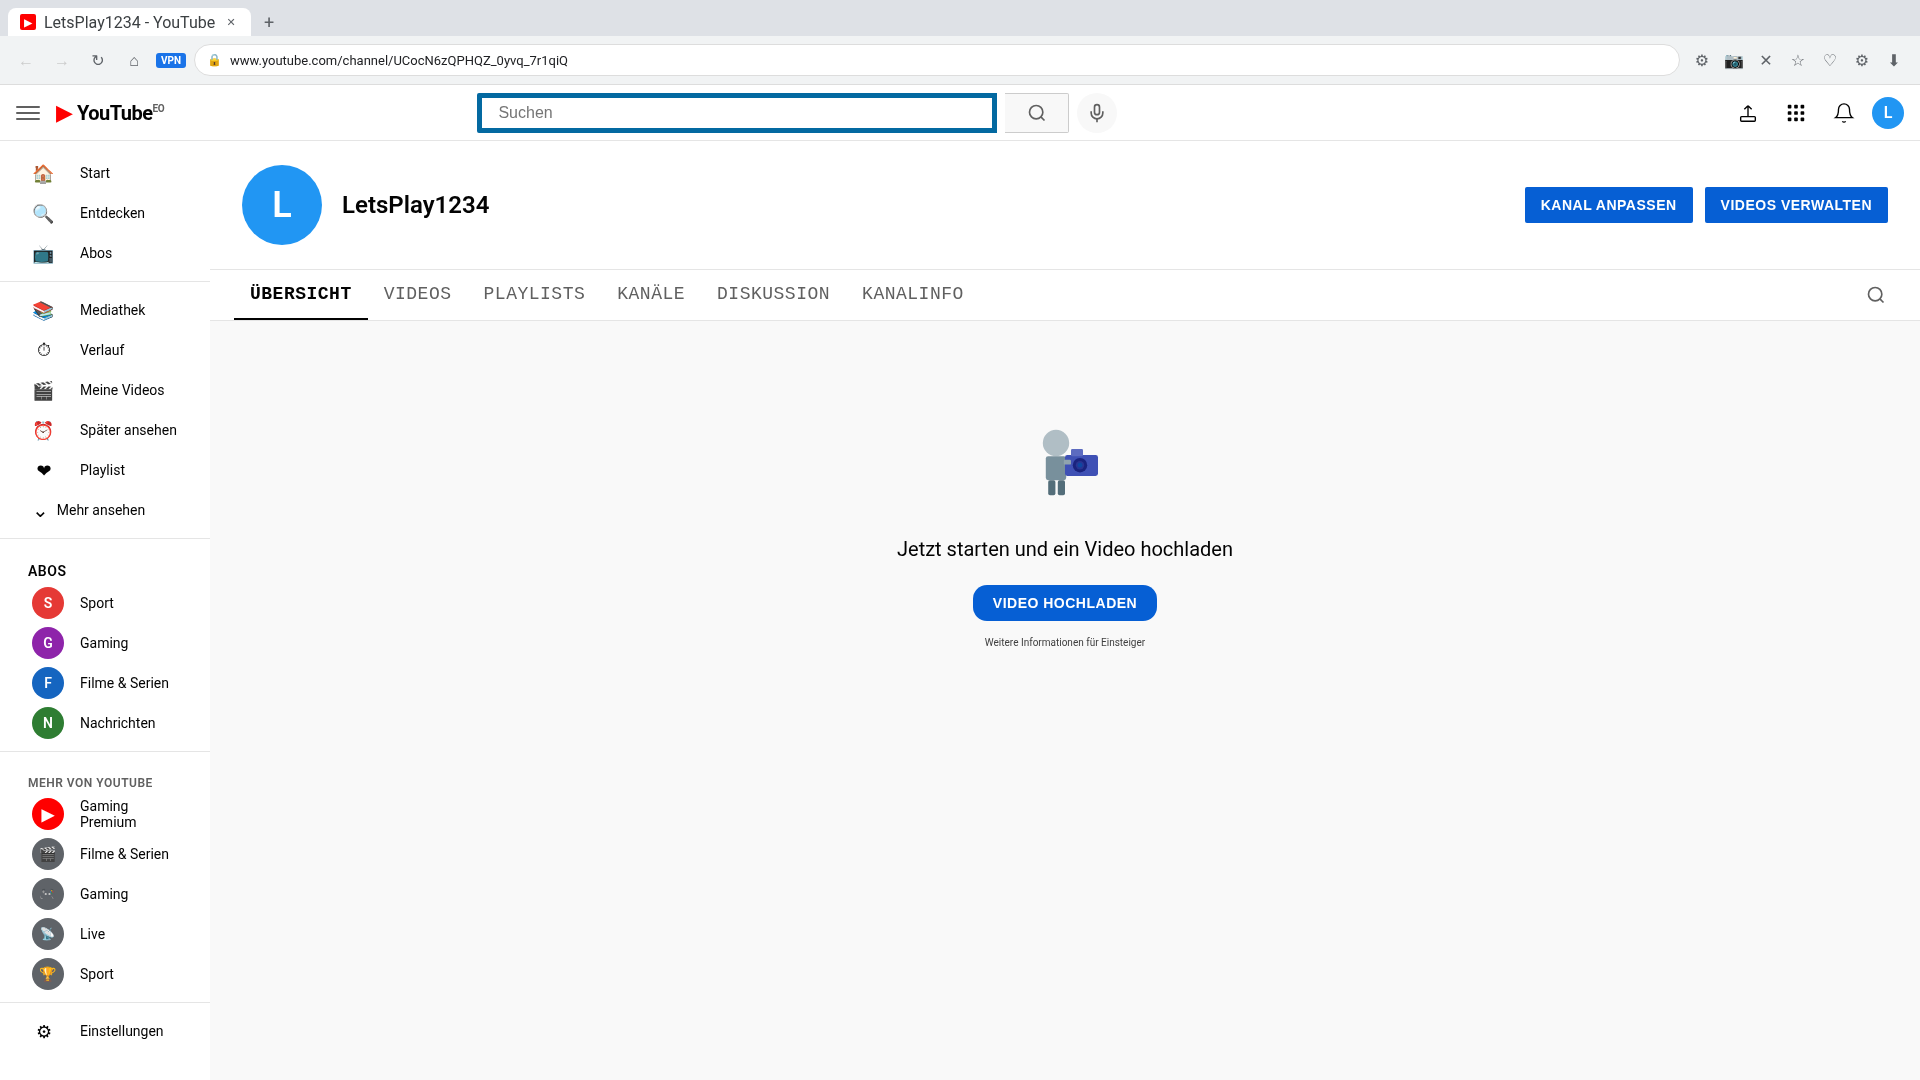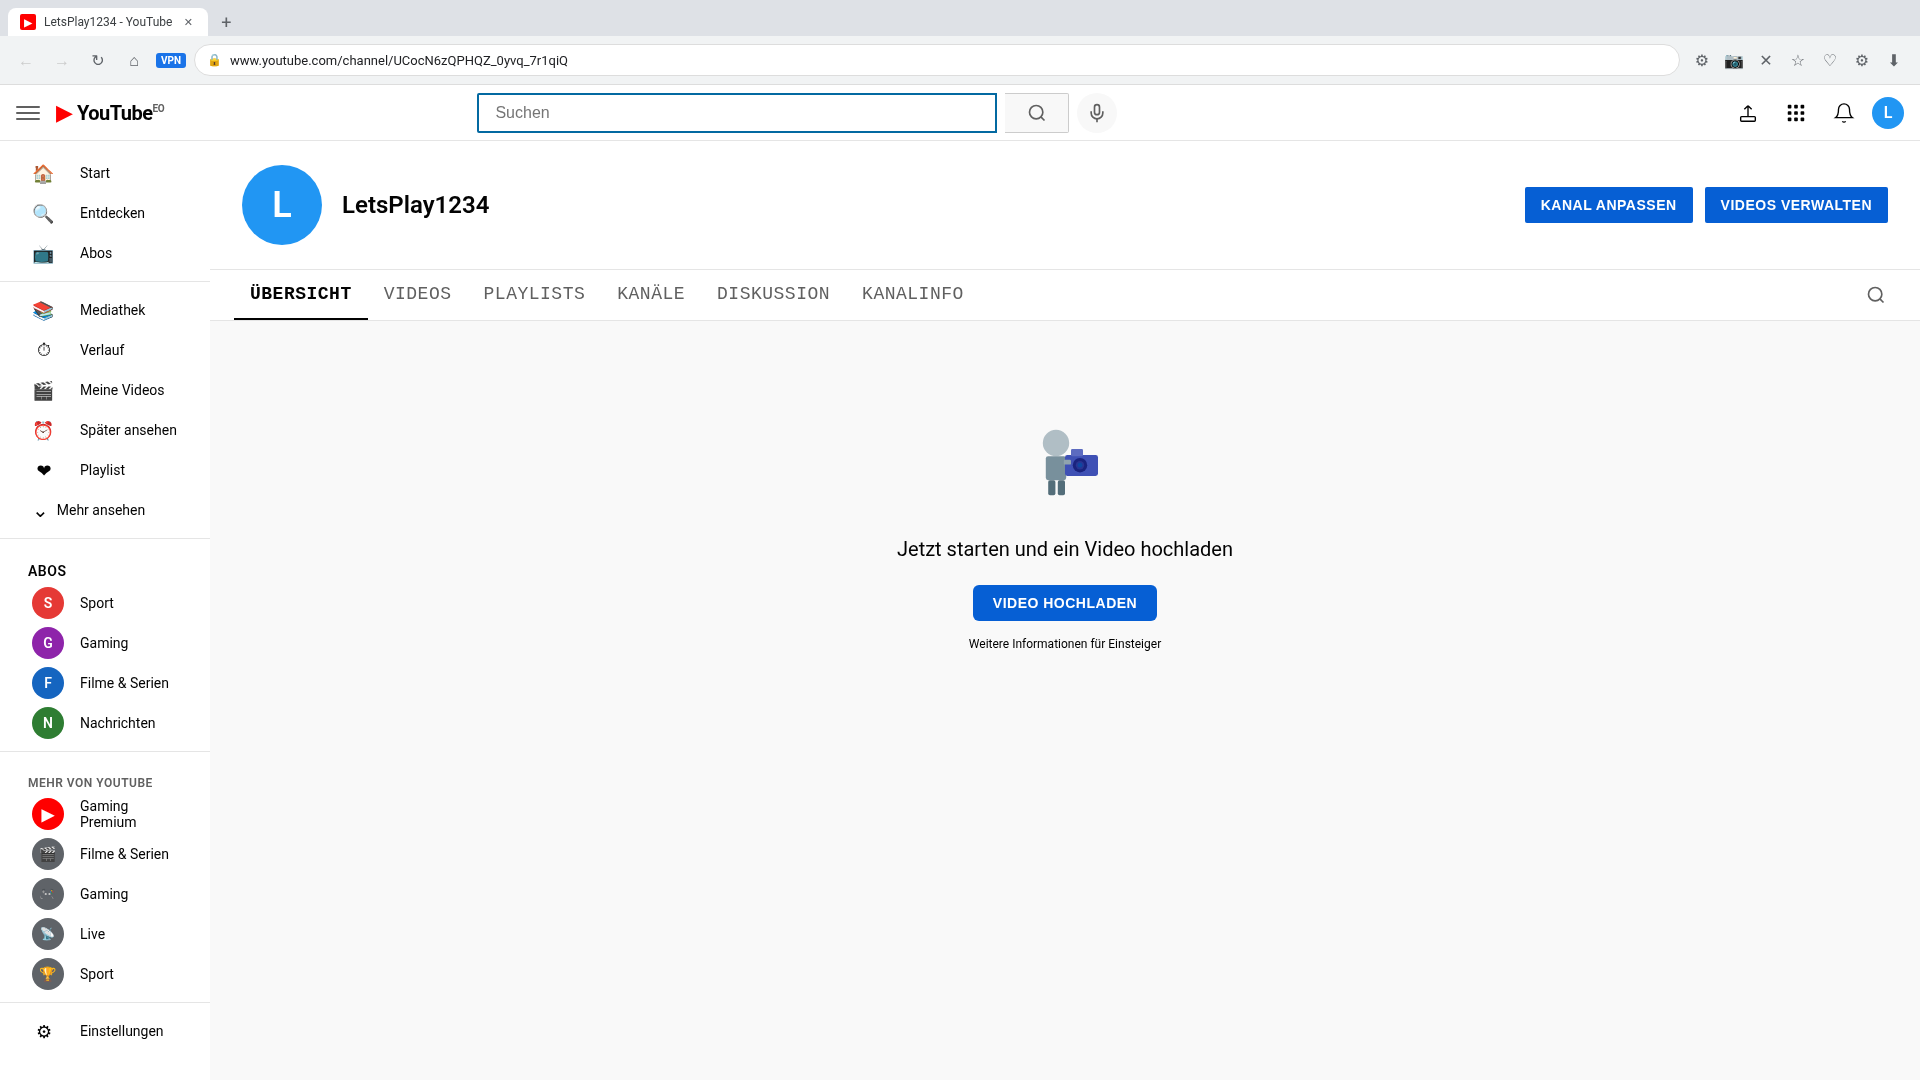--- a/index.html
+++ b/index.html
@@ -3,21 +3,21 @@
   <meta charset="utf-8">
   <style>
     * { margin: 0; padding: 0; box-sizing: border-box; }
     body { font-family: 'Roboto', Arial, sans-serif; font-size: 14px; background: #fff; width: 1920px; height: 1080px; overflow: hidden; }
 
     
     .browser-chrome { background: #f1f3f4; border-bottom: 1px solid #ddd; }
     .tab-bar { display: flex; align-items: center; padding: 8px 0 0 8px; background: #dee1e6; height: 36px; }
     .tab { display: flex; align-items: center; background: #fff; border-radius: 8px 8px 0 0; padding: 0 12px; height: 28px; font-size: 12px; color: #3c4043; gap: 8px; min-width: 200px; }
     .tab-favicon { width: 16px; height: 16px; background: #ff0000; border-radius: 2px; display: flex; align-items: center; justify-content: center; font-size: 10px; color: white; font-weight: bold; }
-    .tab-title { flex: 1; overflow: hidden; text-overflow: ellipsis; white-space: nowrap; font-size: 12px; }
+    .tab-title { flex: 1; overflow: hidden; text-overflow: ellipsis; white-space: nowrap; font-size: 16px; }
     .tab-close { width: 16px; height: 16px; border-radius: 50%; display: flex; align-items: center; justify-content: center; font-size: 11px; color: #5f6368; cursor: pointer; }
     .new-tab-btn { width: 28px; height: 28px; display: flex; align-items: center; justify-content: center; font-size: 18px; color: #5f6368; cursor: pointer; border-radius: 50%; margin-left: 4px; }
 
     .nav-bar { display: flex; align-items: center; padding: 6px 12px; gap: 8px; background: #f1f3f4; height: 48px; }
     .nav-btn { width: 28px; height: 28px; border-radius: 50%; display: flex; align-items: center; justify-content: center; color: #5f6368; cursor: pointer; font-size: 16px; }
     .nav-btn.disabled { color: #ccc; cursor: default; }
     .vpn-badge { background: #1a73e8; color: white; font-size: 10px; font-weight: bold; padding: 2px 5px; border-radius: 3px; }
     .address-bar { flex: 1; background: #fff; border: 1px solid #ddd; border-radius: 20px; height: 32px; display: flex; align-items: center; padding: 0 12px; font-size: 13px; color: #202124; gap: 8px; }
     .address-lock { color: #5f6368; font-size: 12px; }
     .address-text { flex: 1; color: #202124; font-size: 13px; }
@@ -28,21 +28,21 @@
     .yt-app { display: flex; flex-direction: column; height: calc(1080px - 84px); }
     .yt-header { height: 56px; display: flex; align-items: center; padding: 0 16px; gap: 16px; border-bottom: 1px solid #e5e5e5; background: #fff; position: sticky; top: 0; z-index: 100; }
     .yt-header-left { display: flex; align-items: center; gap: 16px; }
     .hamburger { width: 24px; height: 24px; display: flex; flex-direction: column; justify-content: space-around; padding: 3px 0; cursor: pointer; }
     .hamburger span { width: 100%; height: 2px; background: #606060; border-radius: 1px; }
     .yt-logo { display: flex; align-items: center; gap: 4px; cursor: pointer; }
     .yt-logo-icon { color: #ff0000; font-size: 22px; }
     .yt-logo-text { font-size: 20px; font-weight: 700; letter-spacing: -0.5px; color: #030303; }
     .yt-logo-sup { font-size: 10px; color: #606060; vertical-align: super; margin-top: 40px; }
     .yt-header-center { flex: 1; display: flex; align-items: center; gap: 8px; max-width: 640px; margin: 0 auto; }
-    .search-box { flex: 1; display: flex; align-items: center; border: 2px solid #0369a1; border-radius: 2px 0 0 2px; height: 40px; }
+    .search-box { flex: 1; display: flex; align-items: center; border: 5px solid #0369a1; border-radius: 2px 0 0 2px; height: 40px; }
     .search-input { flex: 1; border: none; outline: none; padding: 0 16px; font-size: 16px; color: #030303; height: 100%; }
     .search-btn { width: 64px; height: 40px; background: #f8f8f8; border: 1px solid #ccc; border-left: none; border-radius: 0 2px 2px 0; display: flex; align-items: center; justify-content: center; cursor: pointer; }
     .mic-btn { width: 40px; height: 40px; border-radius: 50%; background: #f8f8f8; border: none; display: flex; align-items: center; justify-content: center; cursor: pointer; font-size: 18px; }
     .yt-header-right { display: flex; align-items: center; gap: 8px; margin-left: auto; }
     .header-icon-btn { width: 40px; height: 40px; border-radius: 50%; display: flex; align-items: center; justify-content: center; cursor: pointer; color: #030303; font-size: 20px; }
     .avatar { width: 32px; height: 32px; border-radius: 50%; background: #2196f3; display: flex; align-items: center; justify-content: center; color: white; font-weight: 600; font-size: 16px; cursor: pointer; }
 
     .yt-body { display: flex; flex: 1; overflow: hidden; }
 
     
@@ -79,22 +79,22 @@
     .channel-tabs { background: #fff; display: flex; align-items: center; padding: 0 24px; border-bottom: 1px solid #e5e5e5; gap: 0; }
     .channel-tab { padding: 14px 16px; font-size: 18px; font-weight: 500; color: #606060; cursor: pointer; border-bottom: 2px solid transparent; text-transform: uppercase; letter-spacing: 0.5px; font-family: Liberation Mono, monospace; }
     .channel-tab.active { color: #030303; border-bottom-color: #030303; font-weight: 600; }
     .channel-tab-search { width: 40px; height: 40px; display: flex; align-items: center; justify-content: center; cursor: pointer; margin-left: auto; color: #606060; font-size: 20px; }
 
     
     .empty-state { display: flex; flex-direction: column; align-items: center; justify-content: center; padding: 80px 20px; gap: 16px; background: #f9f9f9; flex: 1; }
     .empty-illustration { width: 120px; height: 120px; }
     .empty-title { font-size: 20px; font-weight: 400; color: #030303; }
     .empty-desc { font-size: 14px; color: #606060; text-align: center; max-width: 360px; line-height: 1.5; }
-    .upload-btn { background: #065fd4; color: white; border: none; padding: 10px 20px; border-radius: 6px; font-size: 14px; font-weight: 600; cursor: pointer; text-transform: uppercase; letter-spacing: 0.5px; margin-top: 8px; }
-    .help-link { font-size: 12px; color: #000000; cursor: pointer; text-decoration: none; }
+    .upload-btn { background: #065fd4; color: white; border: none; padding: 10px 20px; border-radius: 14px; font-size: 14px; font-weight: 600; cursor: pointer; text-transform: uppercase; letter-spacing: 0.5px; margin-top: 8px; }
+    .help-link { font-size: 10px; color: #404040; cursor: pointer; text-decoration: none; }
 
     .more-btn { display: flex; align-items: center; gap: 8px; padding: 0 24px; height: 40px; cursor: pointer; margin: 0 8px; border-radius: 10px; font-size: 14px; color: #030303; }
     .chevron-icon { font-size: 20px; }
   </style>
 </head>
 <body>
 
 <div class="browser-chrome">
   <div class="tab-bar">
     <div class="tab">

